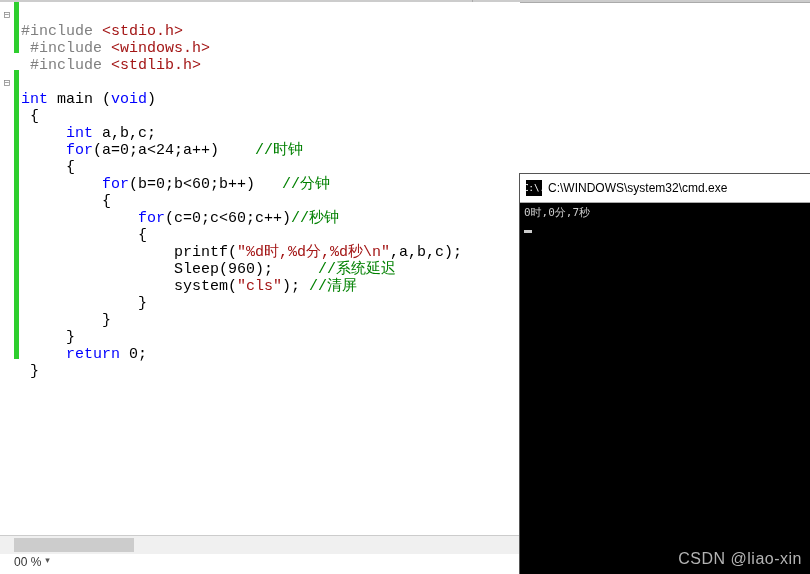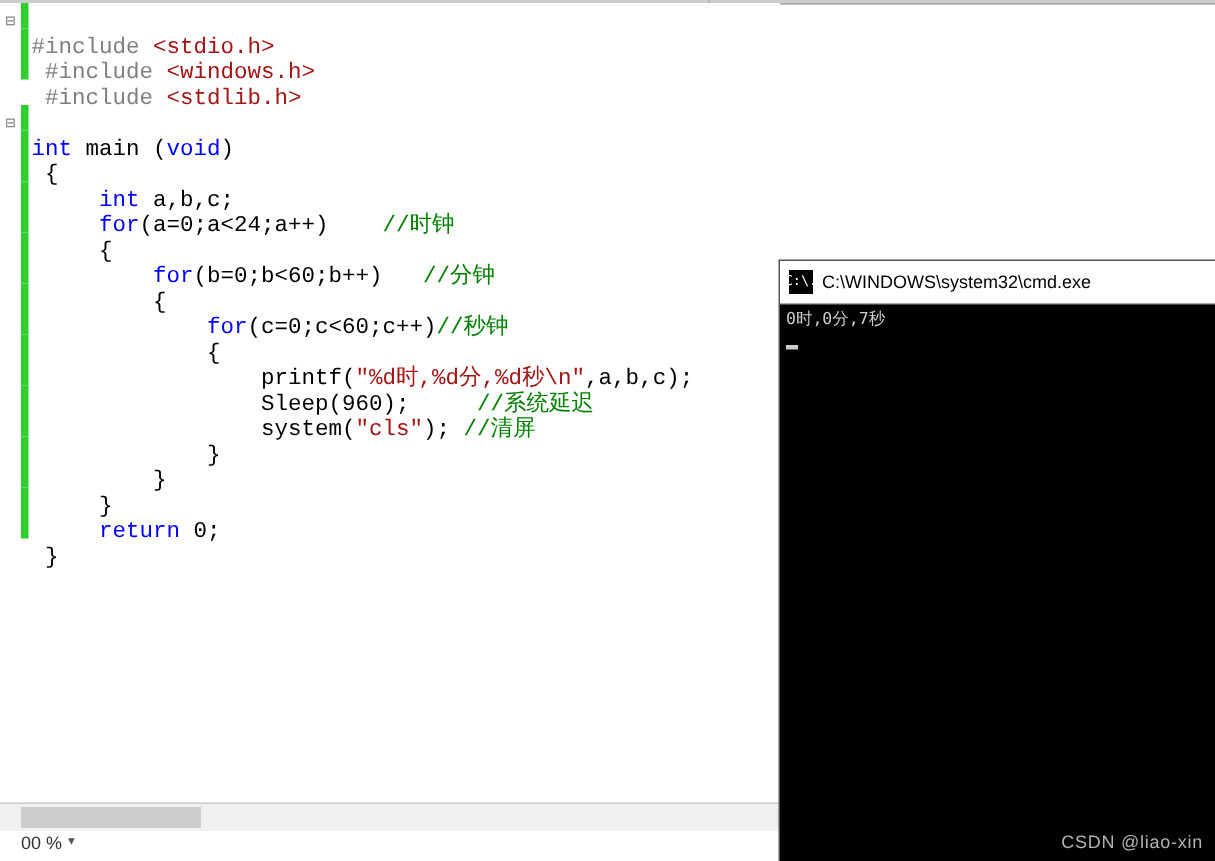--- a/index.html
+++ b/index.html
@@ -145,21 +145,21 @@
     width: 8px;
     height: 3px;
     background: #ccc;
     vertical-align: bottom;
   }
   .watermark {
     position: absolute;
     right: 8px;
     bottom: 6px;
     font-family: "Segoe UI", sans-serif;
-    font-size: 12px;
+    font-size: 16px;
     color: #b3b3b3;
     letter-spacing: 0.5px;
   }
 </style>
 </head>
 <body>
 
 <div class="top-sep">
   <div class="left"></div>
 </div>

